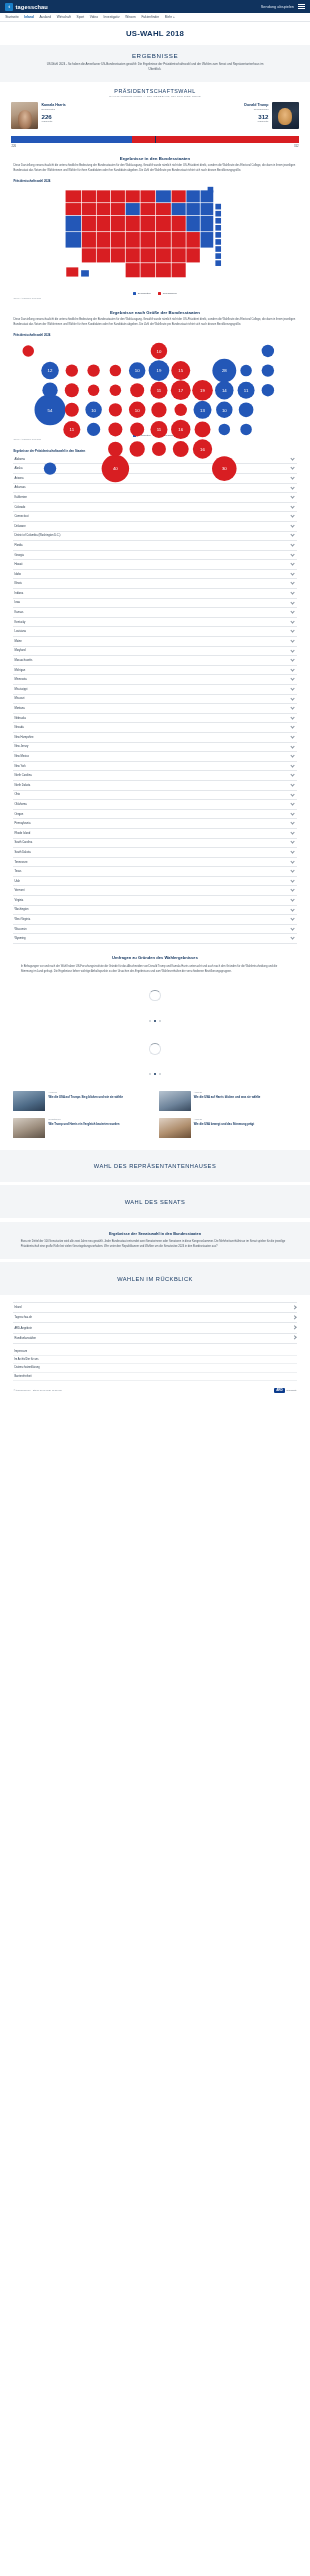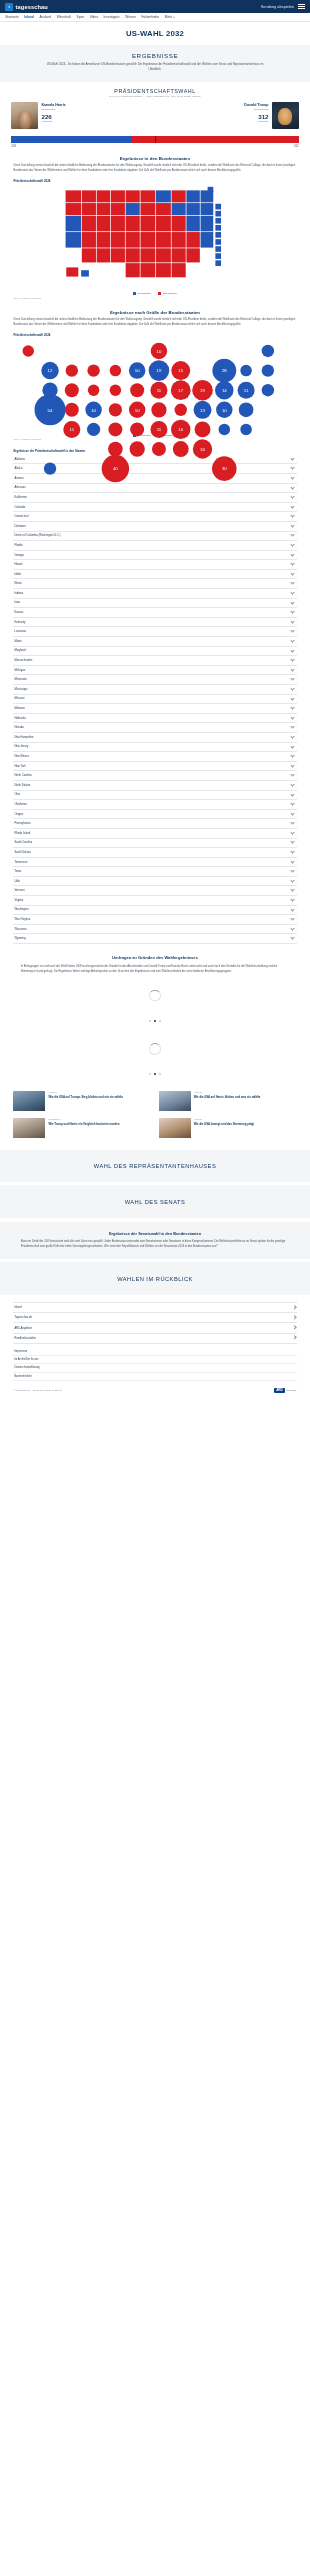--- a/index.html
+++ b/index.html
@@ -258,21 +258,21 @@
   <a href="#">Wirtschaft</a>
   <a href="#">Sport</a>
   <a href="#">Video</a>
   <a href="#">Investigativ</a>
   <a href="#">Wissen</a>
   <a href="#">Faktenfinder</a>
   <a href="#">Mehr +</a>
 </div>
 
 <div class="hero">
-  <h1>US-WAHL 2032</h1>
+  <h1>US-WAHL 2018</h1>
 </div>
 
 <div class="section-band">
   <h2>ERGEBNISSE</h2>
   <p>US-Wahl 2024 - So haben die Amerikaner US-Bundesstaaten gewählt: Die Ergebnisse der Präsidentschaftswahl und der Wahlen zum Senat und Repräsentantenhaus im Überblick.</p>
 </div>
 
 <div class="pres-block">
   <div class="pres-title">PRÄSIDENTSCHAFTSWAHL</div>
   <div class="pres-sub">WAHLMÄNNERSTIMMEN — 538 INSGESAMT, 270 ZUM SIEG NÖTIG</div>

